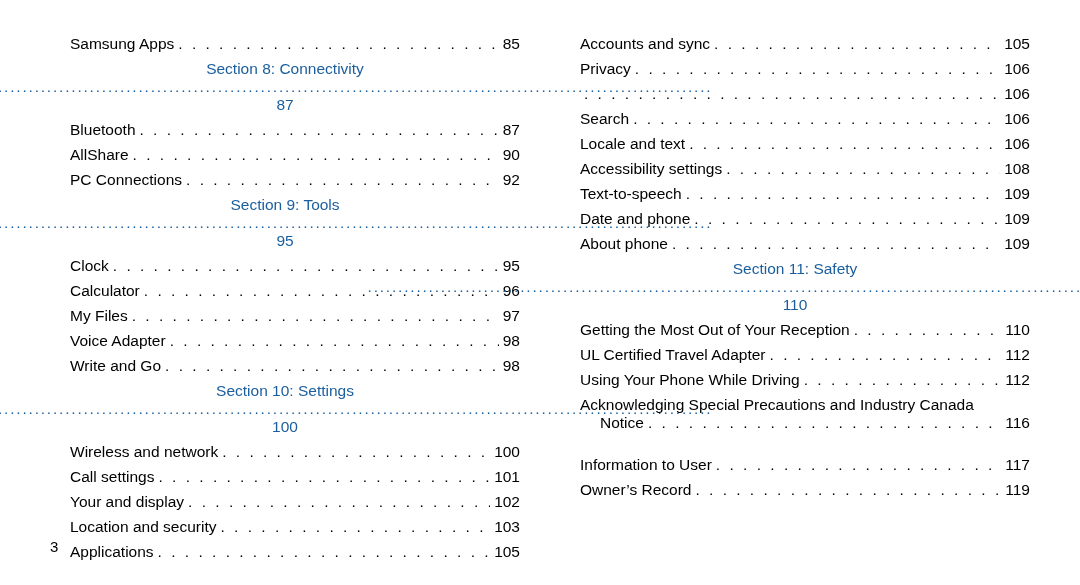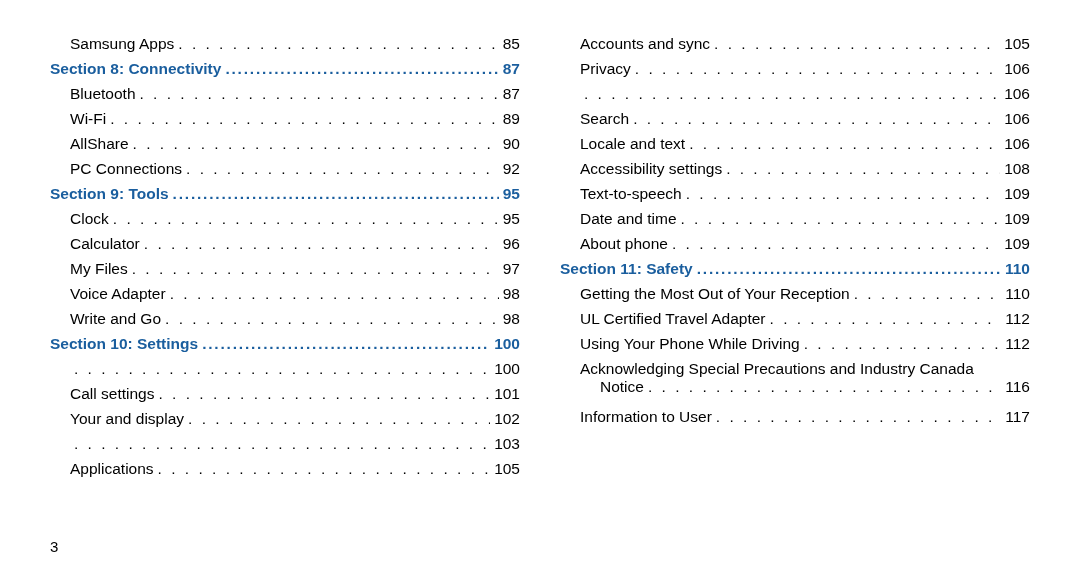--- a/index.html
+++ b/index.html
@@ -19,32 +19,33 @@
     }
     .column {
       flex: 1;
       min-width: 0;
     }
     .section-row {
       display: flex;
       align-items: center;
       margin-bottom: 7px;
       color: #1a5e9e;
-      font-weight: bold;
+      font-weight: normal;
       white-space: nowrap;
+      flex-direction: column;
     }
     .entry-row {
       display: flex;
       align-items: baseline;
       margin-bottom: 7px;
       padding-left: 20px;
       white-space: nowrap;
     }
     .entry-row-wrap {
-      margin-bottom: 12px;
+      margin-bottom: 24px;
       padding-left: 20px;
     }
     .entry-wrap-first {
       white-space: normal;
     }
     .entry-wrap-second {
       display: flex;
       align-items: flex-end;
       padding-left: 20px;
       white-space: nowrap;
@@ -84,25 +85,20 @@
       <span class="label">Section 8:  Connectivity</span>
       <span class="leader"></span>
       <span class="pg">87</span>
     </div>
     <div class="entry-row">
       <span class="label">Bluetooth</span>
       <span class="leader"></span>
       <span class="pg">87</span>
     </div>
     <div class="entry-row">
-      <span class="label">Wi-Fi</span>
-      <span class="leader"></span>
-      <span class="pg">89</span>
-    </div>
-    <div class="entry-row">
       <span class="label">AllShare</span>
       <span class="leader"></span>
       <span class="pg">90</span>
     </div>
     <div class="entry-row">
       <span class="label">PC Connections</span>
       <span class="leader"></span>
       <span class="pg">92</span>
     </div>
     <div class="section-row">
@@ -134,34 +130,36 @@
       <span class="label">Write and Go</span>
       <span class="leader"></span>
       <span class="pg">98</span>
     </div>
     <div class="section-row">
       <span class="label">Section 10:  Settings</span>
       <span class="leader"></span>
       <span class="pg">100</span>
     </div>
     <div class="entry-row">
+      <span class="label">Wireless and network</span>
       <span class="leader"></span>
       <span class="pg">100</span>
     </div>
     <div class="entry-row">
       <span class="label">Call settings</span>
       <span class="leader"></span>
       <span class="pg">101</span>
     </div>
     <div class="entry-row">
       <span class="label">Your and display</span>
       <span class="leader"></span>
       <span class="pg">102</span>
     </div>
     <div class="entry-row">
+      <span class="label">Location and security</span>
       <span class="leader"></span>
       <span class="pg">103</span>
     </div>
     <div class="entry-row">
       <span class="label">Applications</span>
       <span class="leader"></span>
       <span class="pg">105</span>
     </div>
   </div>
 
@@ -194,21 +192,21 @@
       <span class="label">Accessibility settings</span>
       <span class="leader"></span>
       <span class="pg">108</span>
     </div>
     <div class="entry-row">
       <span class="label">Text-to-speech</span>
       <span class="leader"></span>
       <span class="pg">109</span>
     </div>
     <div class="entry-row">
-      <span class="label">Date and time</span>
+      <span class="label">Date and phone</span>
       <span class="leader"></span>
       <span class="pg">109</span>
     </div>
     <div class="entry-row">
       <span class="label">About phone</span>
       <span class="leader"></span>
       <span class="pg">109</span>
     </div>
     <div class="section-row">
       <span class="label">Section 11:  Safety</span>
@@ -236,16 +234,21 @@
         <span class="label">Notice</span>
         <span class="leader"></span>
         <span class="pg">116</span>
       </div>
     </div>
     <div class="entry-row">
       <span class="label">Information to User</span>
       <span class="leader"></span>
       <span class="pg">117</span>
     </div>
+    <div class="entry-row">
+      <span class="label">Owner’s Record</span>
+      <span class="leader"></span>
+      <span class="pg">119</span>
+    </div>
   </div>
 </div>
 
 <div class="page-num">3</div>
 
 </body></html>

